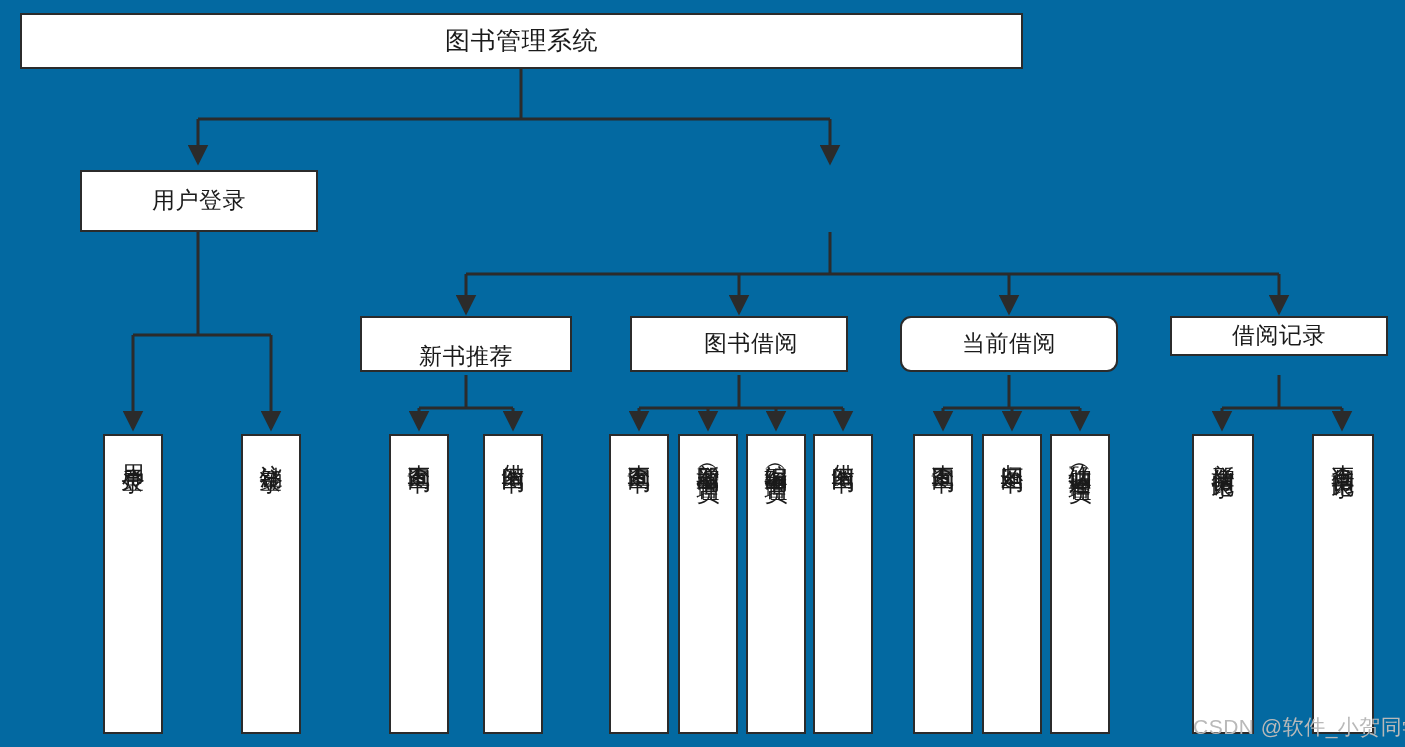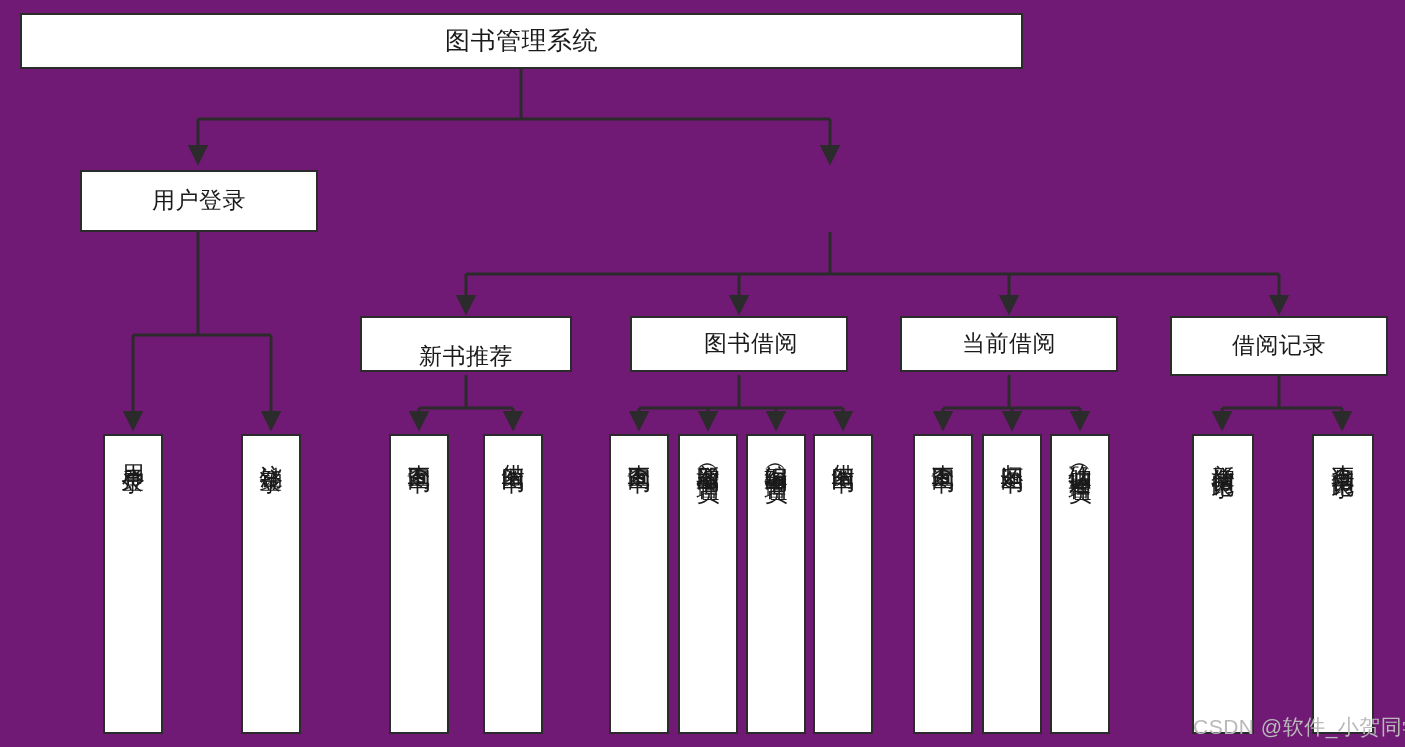--- a/index.html
+++ b/index.html
@@ -8,21 +8,21 @@
     padding: 0;
     background: #ffffff;
   }
   body {
     font-family: "Liberation Sans", "DejaVu Sans", sans-serif;
   }
   #diagram-root {
     position: relative;
     width: 1405px;
     height: 747px;
-    background: #701a75;
+    background: #0369a1;
     overflow: hidden;
   }
   #diagram-svg {
     position: absolute;
     left: 0;
     top: 0;
     width: 1405px;
     height: 747px;
   }
   .node {
@@ -136,24 +136,24 @@
   <div class="node node-l2" style="left:80px; top:170px; width:238px; height:62px;">
     <span class="label">用户登录</span>
   </div>
 
   <div class="node node-l3" style="left:360px; top:316px; width:212px; height:56px;align-items:flex-end;">
     <span class="label">新书推荐</span>
   </div>
   <div class="node node-l3" style="left:630px; top:316px; width:218px; height:56px;padding-left:24px;">
     <span class="label">图书借阅</span>
   </div>
-  <div class="node node-l3" style="left:900px; top:316px; width:218px; height:56px;">
+  <div class="node node-l3" style="left:900px; top:316px; width:218px; height:56px;border-radius:11px;">
     <span class="label">当前借阅</span>
   </div>
-  <div class="node node-l3" style="left:1170px; top:316px; width:218px; height:60px;">
+  <div class="node node-l3" style="left:1170px; top:316px; width:218px; height:40px;">
     <span class="label">借阅记录</span>
   </div>
 
   <div class="node node-leaf" style="left:103px; top:434px; width:60px; height:300px;">
     <span class="label">用户登录</span>
   </div>
   <div class="node node-leaf" style="left:241px; top:434px; width:60px; height:300px;">
     <span class="label">注销登录</span>
   </div>
 

